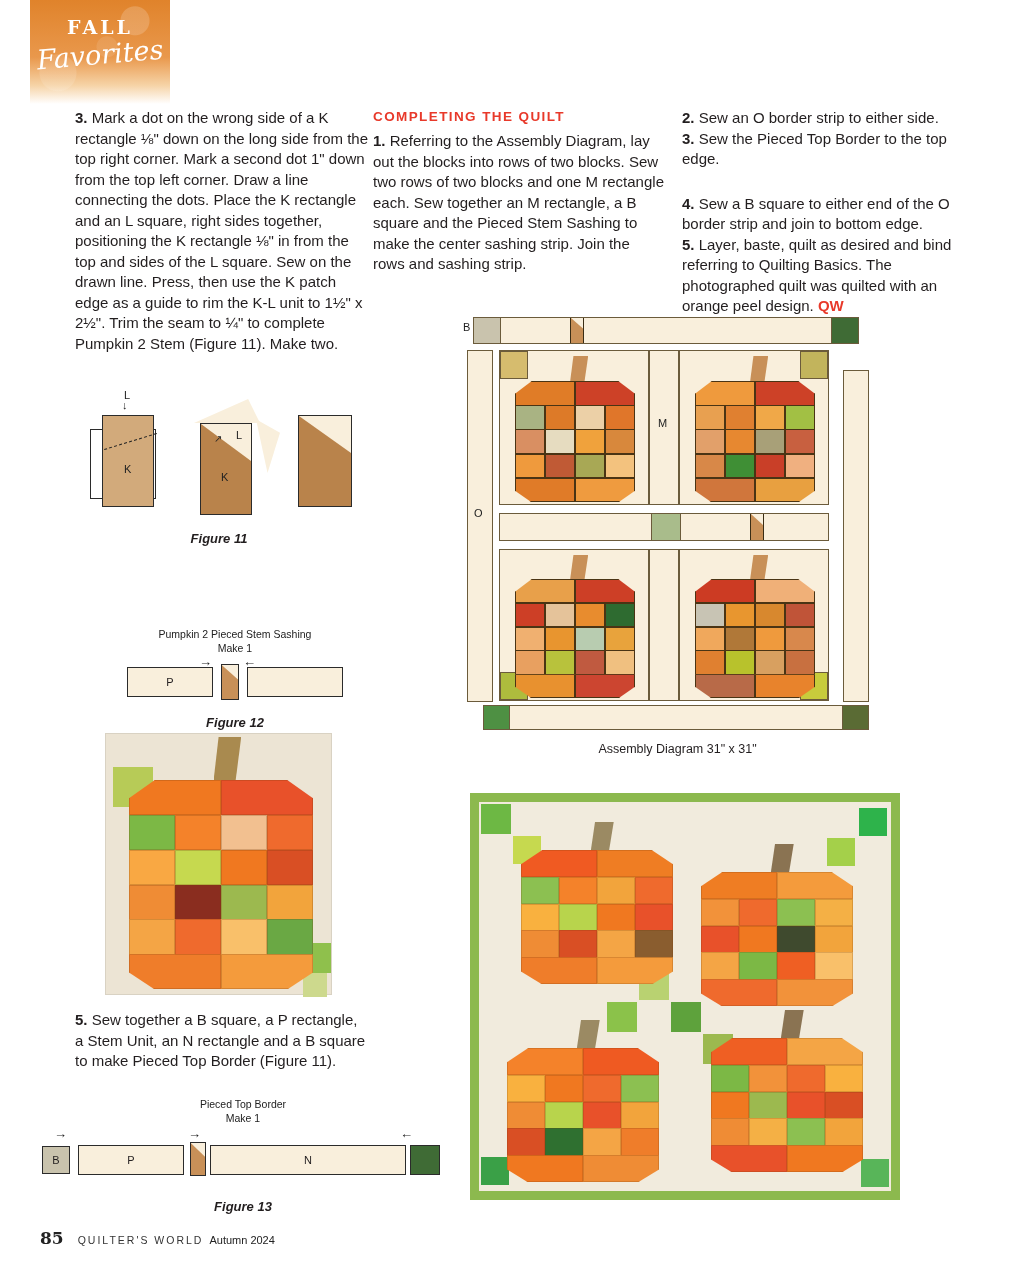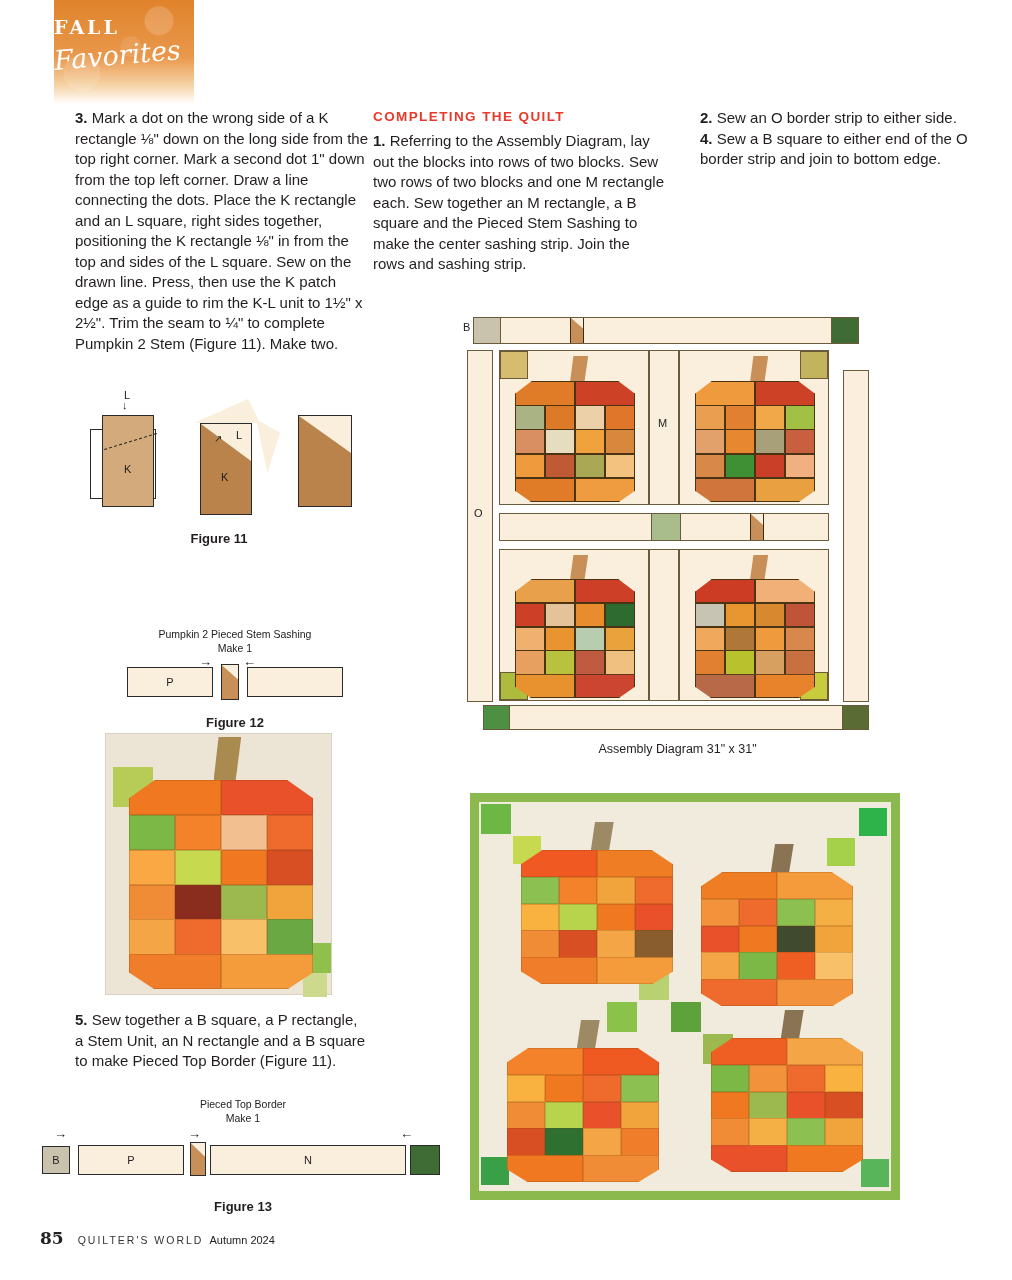--- a/index.html
+++ b/index.html
@@ -1,34 +1,34 @@
 <!DOCTYPE html>
 <html style="--cream: #f9efdc; --red: #e8392a; --stem: #c89058; --grayb: #c9c3ad; --gdark: #3f6b35;"><head>
 <meta charset="utf-8">
 <style>
   html,body{margin:0;padding:0;background:#ffffff;}
   .page{position:relative;width:1012px;height:1280px;background:#fff;overflow:hidden;
         font-family:"Liberation Sans",sans-serif;color:#221e1f;}
   
-  .badge{position:absolute;left:30px;top:0;width:140px;height:104px;
-         background:linear-gradient(180deg,#e0832b 0%,#e9984c 55%,#f6d3a6 82%,#ffffff 100%);margin-left:24px;}
+  .badge{position:absolute;left:30px;top:0;width:140px;height:104px;text-align:center;
+         background:linear-gradient(180deg,#e0832b 0%,#e9984c 55%,#f6d3a6 82%,#ffffff 100%);}
   .badge::before{content:"";position:absolute;inset:0;
          background:radial-gradient(circle at 75% 20%,rgba(255,255,255,.18) 0 14px,transparent 15px),
                     radial-gradient(circle at 20% 70%,rgba(255,255,255,.12) 0 18px,transparent 19px),
                     radial-gradient(circle at 55% 45%,rgba(255,255,255,.10) 0 10px,transparent 11px);}
   .badge .fall{position:relative;padding-top:16px;font-family:"DejaVu Serif",serif;font-weight:bold;
                color:#fff;font-size:19px;letter-spacing:3px;}
   .badge .fav{position:relative;font-family:"DejaVu Serif",serif;font-style:italic;color:#fff;
               font-size:27px;margin-top:1px;transform:rotate(-5deg);}
   
   .step{position:absolute;font-size:15px;line-height:1.37;margin:0;}
   .step b{font-weight:bold;}
   .red-head{position:absolute;font-size:13.5px;font-weight:bold;letter-spacing:1.4px;color:var(--red);}
   .qw{color:var(--red);font-weight:bold;}
-  .figcap{font-weight:bold;font-size:13px;text-align:center;}
+  .figcap{font-weight:bold;font-size:13px;text-align:center;font-style:italic;}
   .smallcap{font-size:10.5px;color:#222;text-align:center;line-height:1.3;}
   .lbl{font-size:11px;color:#222;}
   .footer{position:absolute;left:40px;top:1228px;font-size:11px;color:#222;}
   .footer b{font-size:17px;margin-right:14px;font-family:"DejaVu Serif",serif;}
   .footer .mag{letter-spacing:2px;font-size:10.5px;color:#333;margin-right:6px;}
   
   .cream{background:var(--cream);border:1px solid #6b5b3b;box-sizing:border-box;position:absolute;}
   .stem-unit{position:absolute;background:var(--cream);border:1px solid #3a2d15;box-sizing:border-box;overflow:hidden;}
   .stem-unit i{position:absolute;inset:0;background:var(--stem);
                clip-path:polygon(0 0,100% 42%,100% 100%,0 100%);}
@@ -348,23 +348,25 @@
             <div class="pcell" style="background:#b86a48;border:1px solid #4a3414;clip-path:polygon(0 0,100% 0,100% 100%,28% 100%,0 52%);"></div>
             <div class="pcell" style="background:#e8832c;border:1px solid #4a3414;clip-path:polygon(0 0,100% 0,100% 52%,72% 100%,0 100%);"></div>
           </div>
         </div>
       </div>
     </div>
   <div id="assembly-caption">
     <div class="t2">Assembly Diagram 31" x 31"</div>
   </div>
 
-  <div style="position:absolute;left:700px;top:108px;width:300px;">
+  <div style="position:absolute;left:682px;top:108px;width:300px;">
     <p class="step" style="position:static;"><b>2.</b> <span>Sew an O border strip to either side.</span></p>
-    <p class="step" style="position:static;"><b>4.</b> <span>Sew a B square to either end of the O border strip and join to bottom edge.</span></p>
+    <p class="step" style="position:static;"><b>3.</b> <span>Sew the Pieced Top Border to the top edge.</span></p>
+    <p class="step" style="position:static;margin-top:24px;"><b>4.</b> <span>Sew a B square to either end of the O border strip and join to bottom edge.</span></p>
+    <p class="step" style="position:static;"><b>5.</b> <span>Layer, baste, quilt as desired and bind referring to Quilting Basics. The photographed quilt was quilted with an orange peel design.</span> <b class="qw">QW</b></p>
   </div>
 
   <div id="quilt">
       <div class="gsq" style="left:2px;top:2px;width:30px;height:30px;background:#6db844;"></div>
       <div class="gsq" style="left:34px;top:34px;width:28px;height:28px;background:#c6d94f;"></div>
       <div class="gsq" style="left:380px;top:6px;width:28px;height:28px;background:#2eb34b;"></div>
       <div class="gsq" style="left:348px;top:36px;width:28px;height:28px;background:#a4d04a;"></div>
       <div class="gsq" style="left:2px;top:355px;width:28px;height:28px;background:#3aa047;"></div>
       <div class="gsq" style="left:32px;top:325px;width:28px;height:28px;background:#bcd44f;"></div>
       <div class="gsq" style="left:382px;top:357px;width:28px;height:28px;background:#58b559;"></div>

